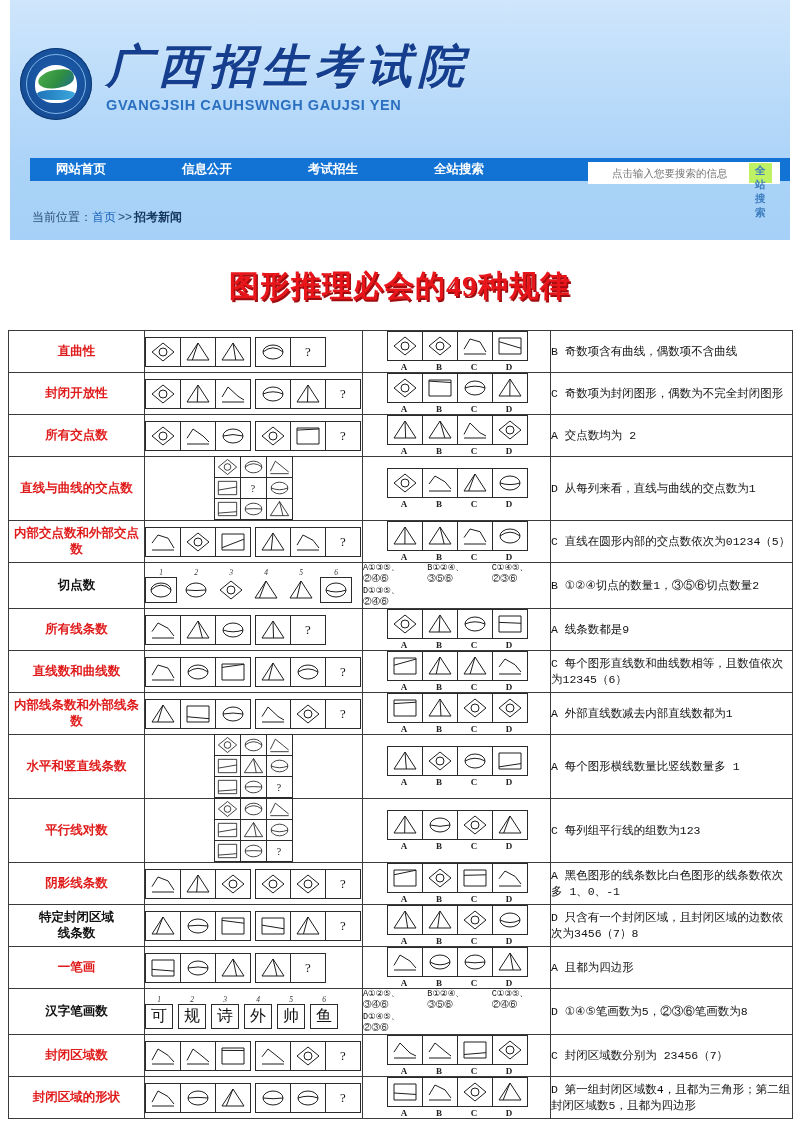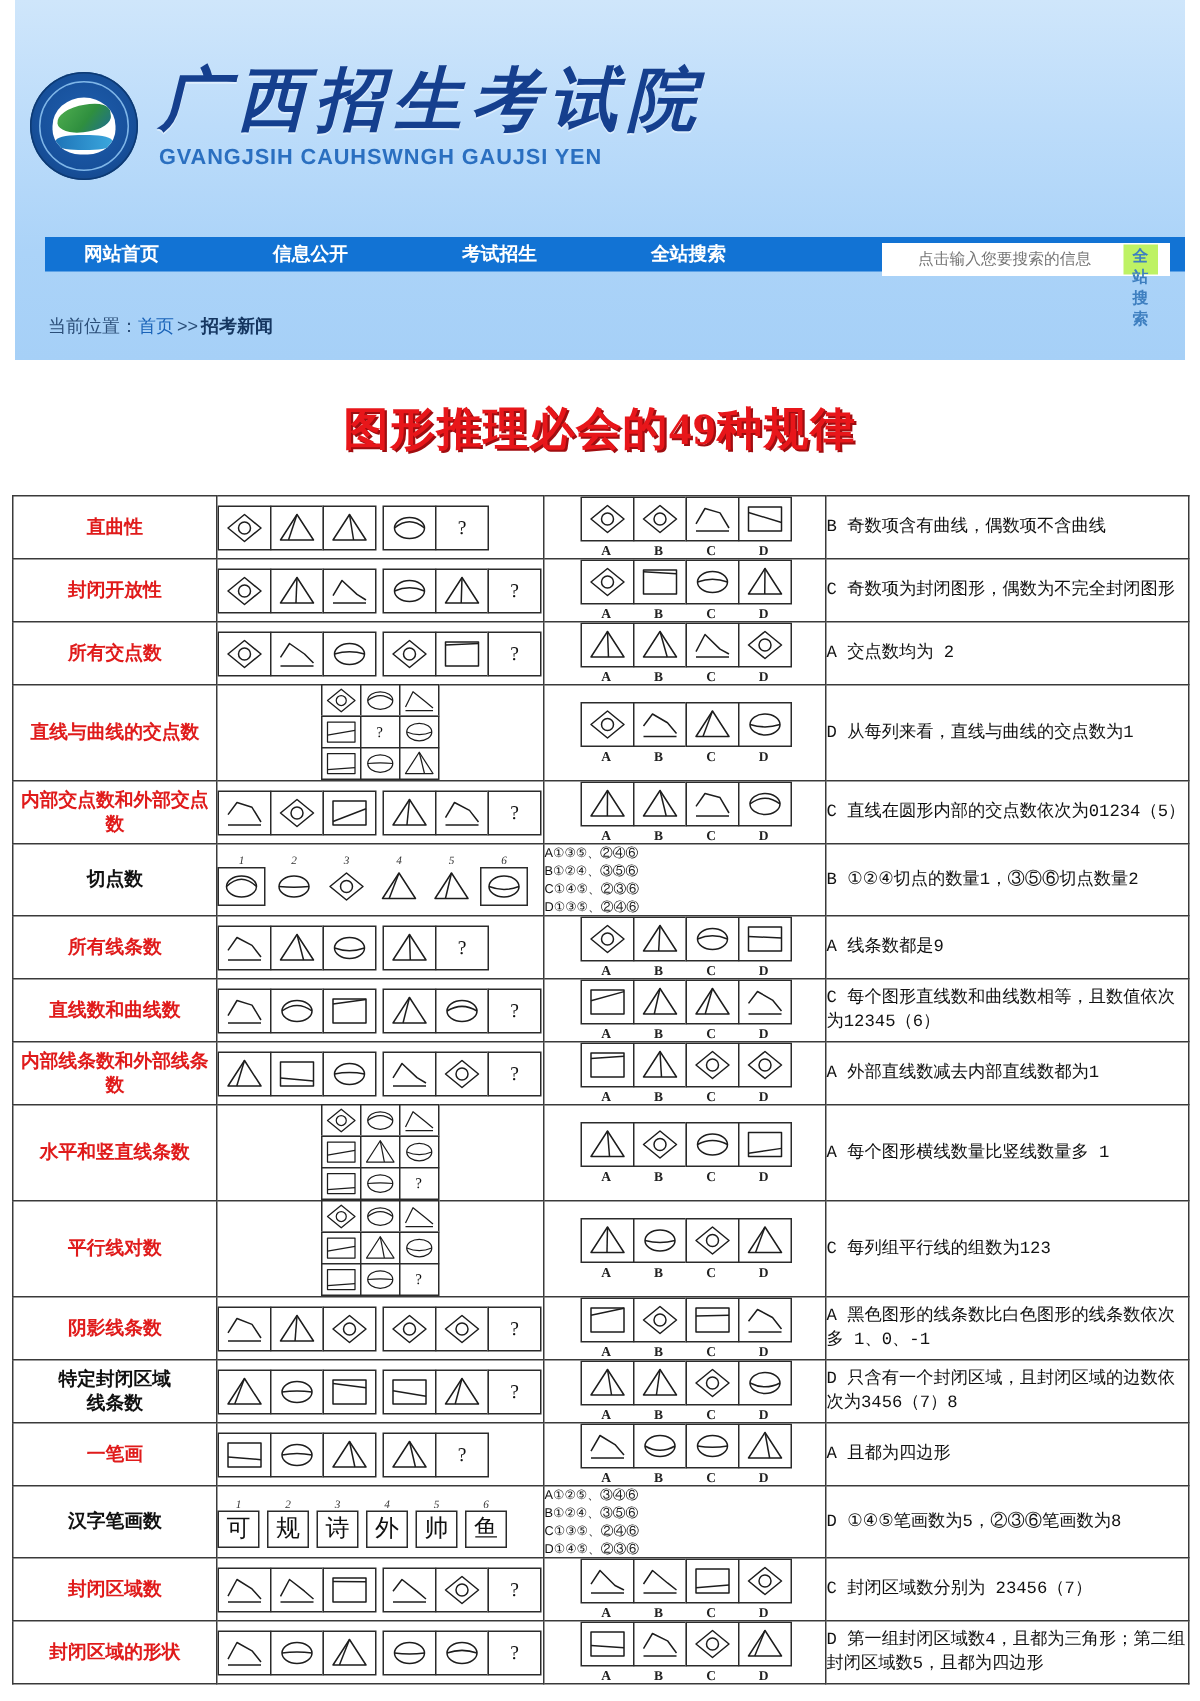--- a/index.html
+++ b/index.html
@@ -164,22 +164,22 @@
   .hanzi-row{ display:flex; }
   .hanzi-cell{ display:flex; flex-direction:column; align-items:center; margin-right:5px; }
   .hanzi-cap{ font-family:"Liberation Serif",serif; font-size:7.5px; color:#333; font-style:italic; }
   .hanzi-box{
     width:28px; height:25px; border:1px solid #2b2b2b;
     display:flex; align-items:center; justify-content:center;
     font-family:"Liberation Serif","DejaVu Serif",serif; font-size:16px; color:#111;
   }
 
   .choices-2col{
-    display:grid; grid-template-columns:1fr; column-gap:6px; row-gap:1px;
-    font-family:Liberation Sans, sans-serif; font-size:8.5px; color:#111; line-height:1.3;
+    display:grid; grid-template-columns:1fr 1fr 1fr; column-gap:6px; row-gap:1px;
+    font-family:Liberation Mono, monospace; font-size:8.5px; color:#111; line-height:1.3;
     width:100%;
   }
 </style>
 </head>
 <body>
 
 <div id="site-header">
 
   <div id="brand">
     <div id="logo-seal">

